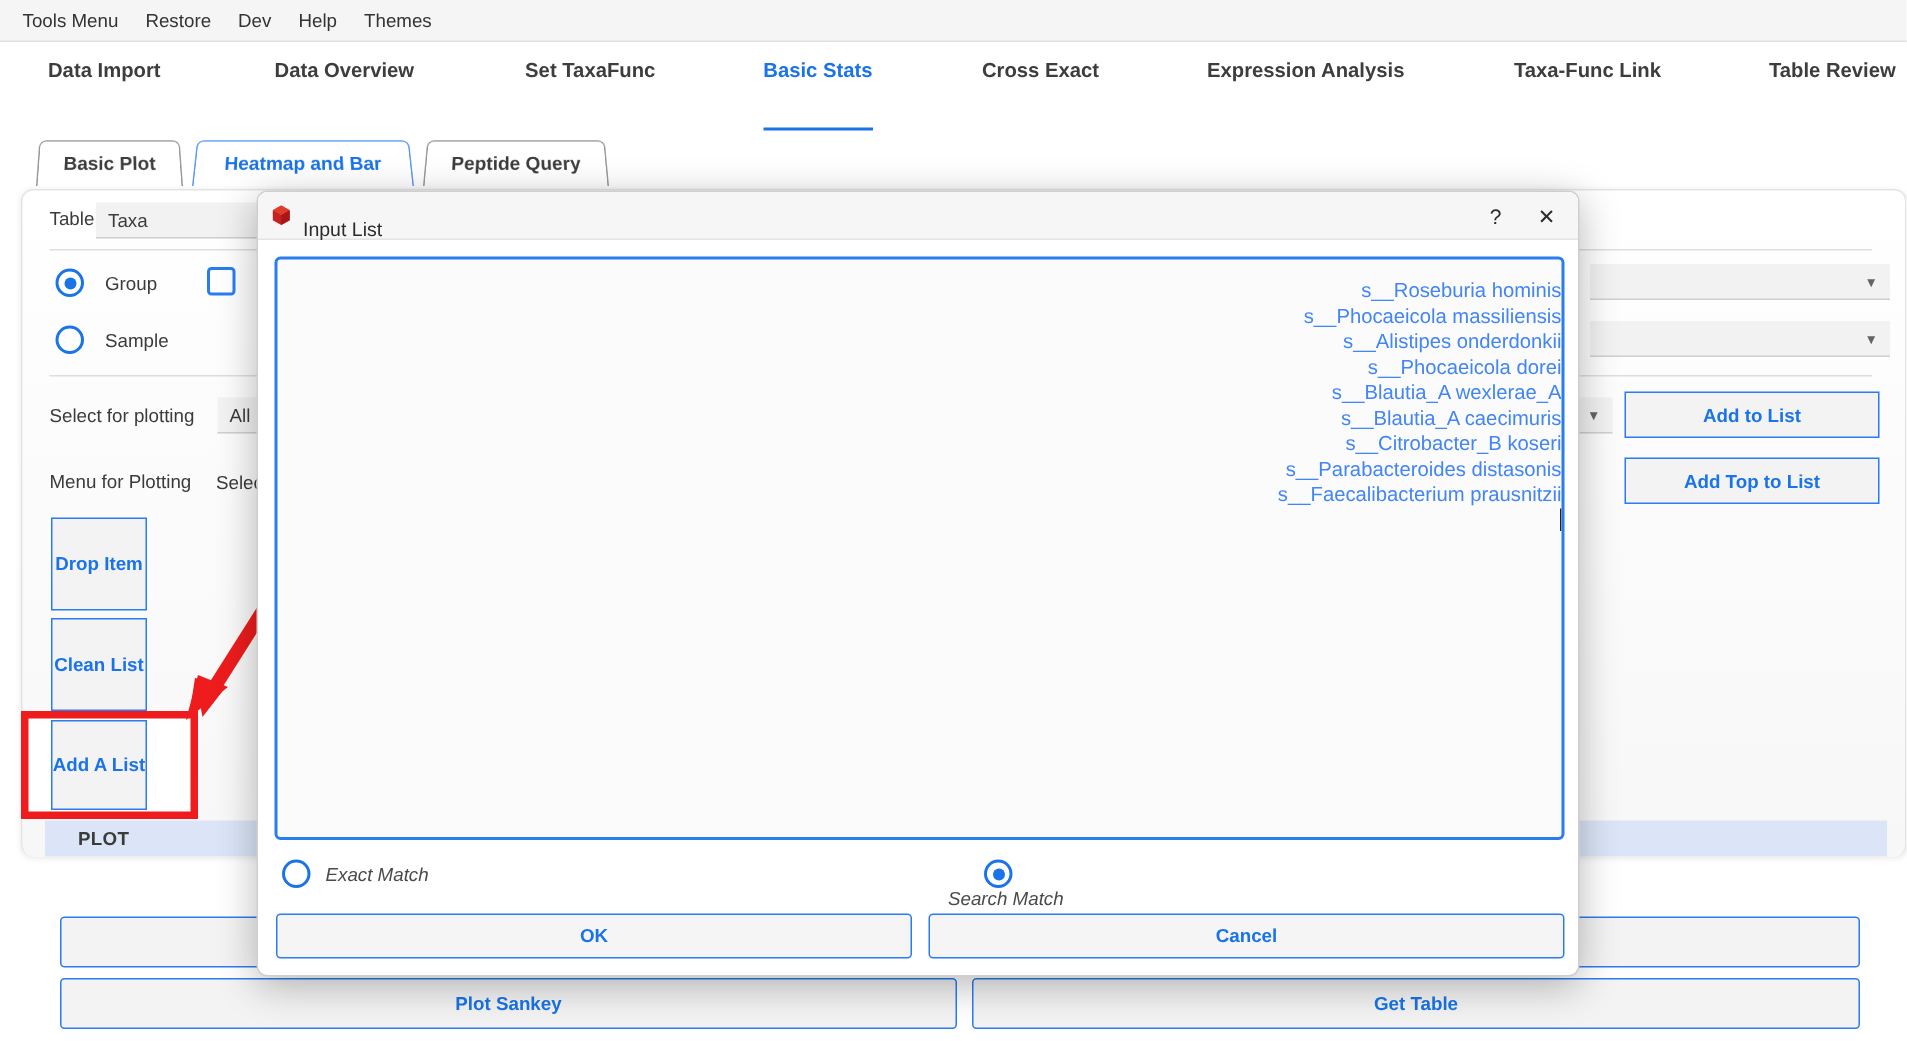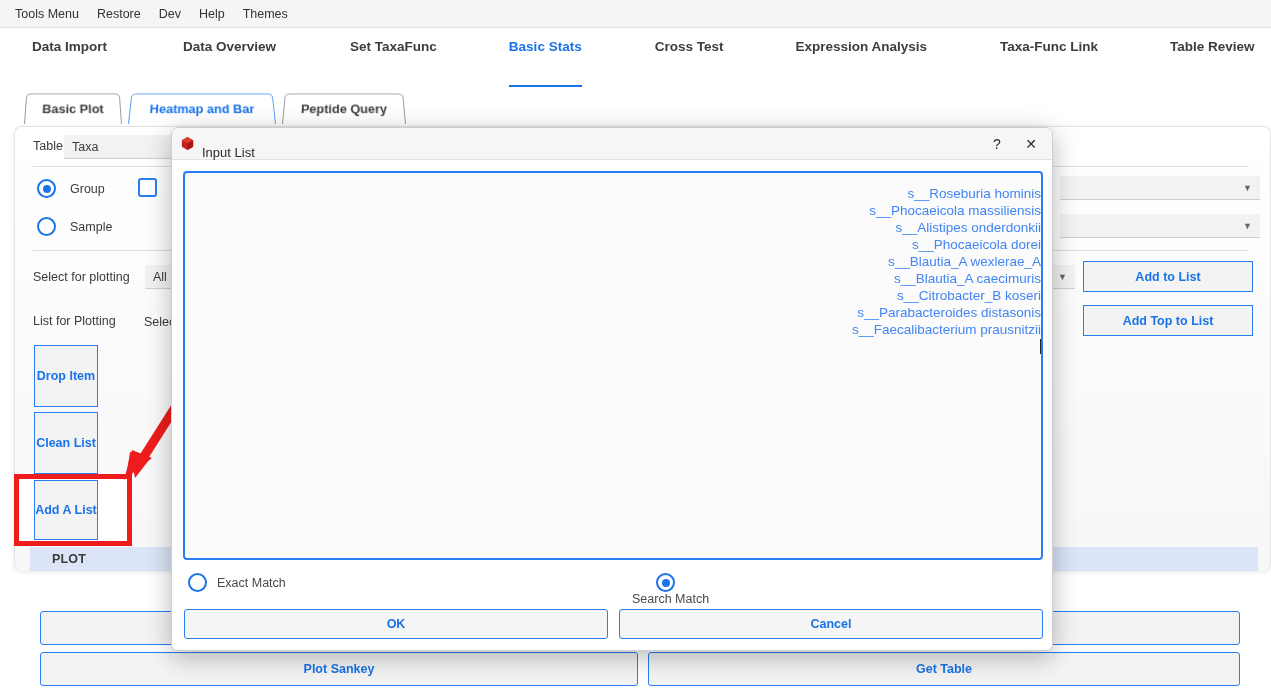--- a/index.html
+++ b/index.html
@@ -249,21 +249,21 @@
     display: inline-block;
     width: 1px; height: 15px;
     background: #222;
     vertical-align: -3px;
     margin-left: 0px;
   }
 
   .dlg-radio-row {
     position: absolute;
     top: 445px;
-    display: flex; align-items: center;
+    display: flex; align-items: center; font-style: italic;
   }
   .dlg-radio-row .rlabel {
     font-size: 12.5px;
     color: #4a4a4a;
     margin-left: 10px;
   }
   .dlg-btn {
     position: absolute;
     top: 481px;
     height: 30px;
@@ -286,21 +286,21 @@
   <div class="menu-item">Dev</div>
   <div class="menu-item">Help</div>
   <div class="menu-item">Themes</div>
 </div>
 
 <div id="mainnav">
   <div class="nav-tab" style="margin-left:32px;">Data Import</div>
   <div class="nav-tab" style="margin-left:76px;">Data Overview</div>
   <div class="nav-tab" style="margin-left:74px;">Set TaxaFunc</div>
   <div class="nav-tab active" style="margin-left:72px;">Basic Stats</div>
-  <div class="nav-tab" style="margin-left:73px;">Cross Test</div>
+  <div class="nav-tab" style="margin-left:73px;">Cross Exact</div>
   <div class="nav-tab" style="margin-left:72px;">Expression Analysis</div>
   <div class="nav-tab" style="margin-left:73px;">Taxa-Func Link</div>
   <div class="nav-tab" style="margin-left:72px;">Table Review</div>
 </div>
 
 <div id="subtabs">
   <div class="subtab" style="left:24px; width:98px;">Basic Plot</div>
   <div class="subtab active" style="left:128px; width:148px;">Heatmap and Bar</div>
   <div class="subtab" style="left:282px; width:124px;">Peptide Query</div>
 </div>
@@ -327,21 +327,21 @@
 </div>
 <div class="divider" style="left:33px; top:250px; width:1215px;"></div>
 
 <div class="lbl" style="left:33px; top:270px;">Select for plotting</div>
 <div class="field" style="left:145px; top:265px; width:930px;">
   <span>All</span>
   <span class="caret">▼</span>
 </div>
 <div class="btn-blue" style="left:1083px; top:261px; width:170px; height:31px;">Add to List</div>
 
-<div class="lbl" style="left:33px; top:314px;">List for Plotting</div>
+<div class="lbl" style="left:33px; top:314px;">Menu for Plotting</div>
 <div class="field" style="left:136px; top:310px; width:930px; background:transparent; border-bottom:none;">
   <span>Select T</span>
 </div>
 <div class="btn-blue" style="left:1083px; top:305px; width:170px; height:31px;">Add Top to List</div>
 
 <div class="btn-blue" style="left:34px; top:345px; width:64px; height:62px;">Drop Item</div>
 <div class="btn-blue" style="left:34px; top:412px; width:64px; height:62px;">Clean List</div>
 <div class="btn-blue" style="left:34px; top:480px; width:64px; height:60px; z-index:41;">Add A List</div>
 
 <div class="plotbar">

